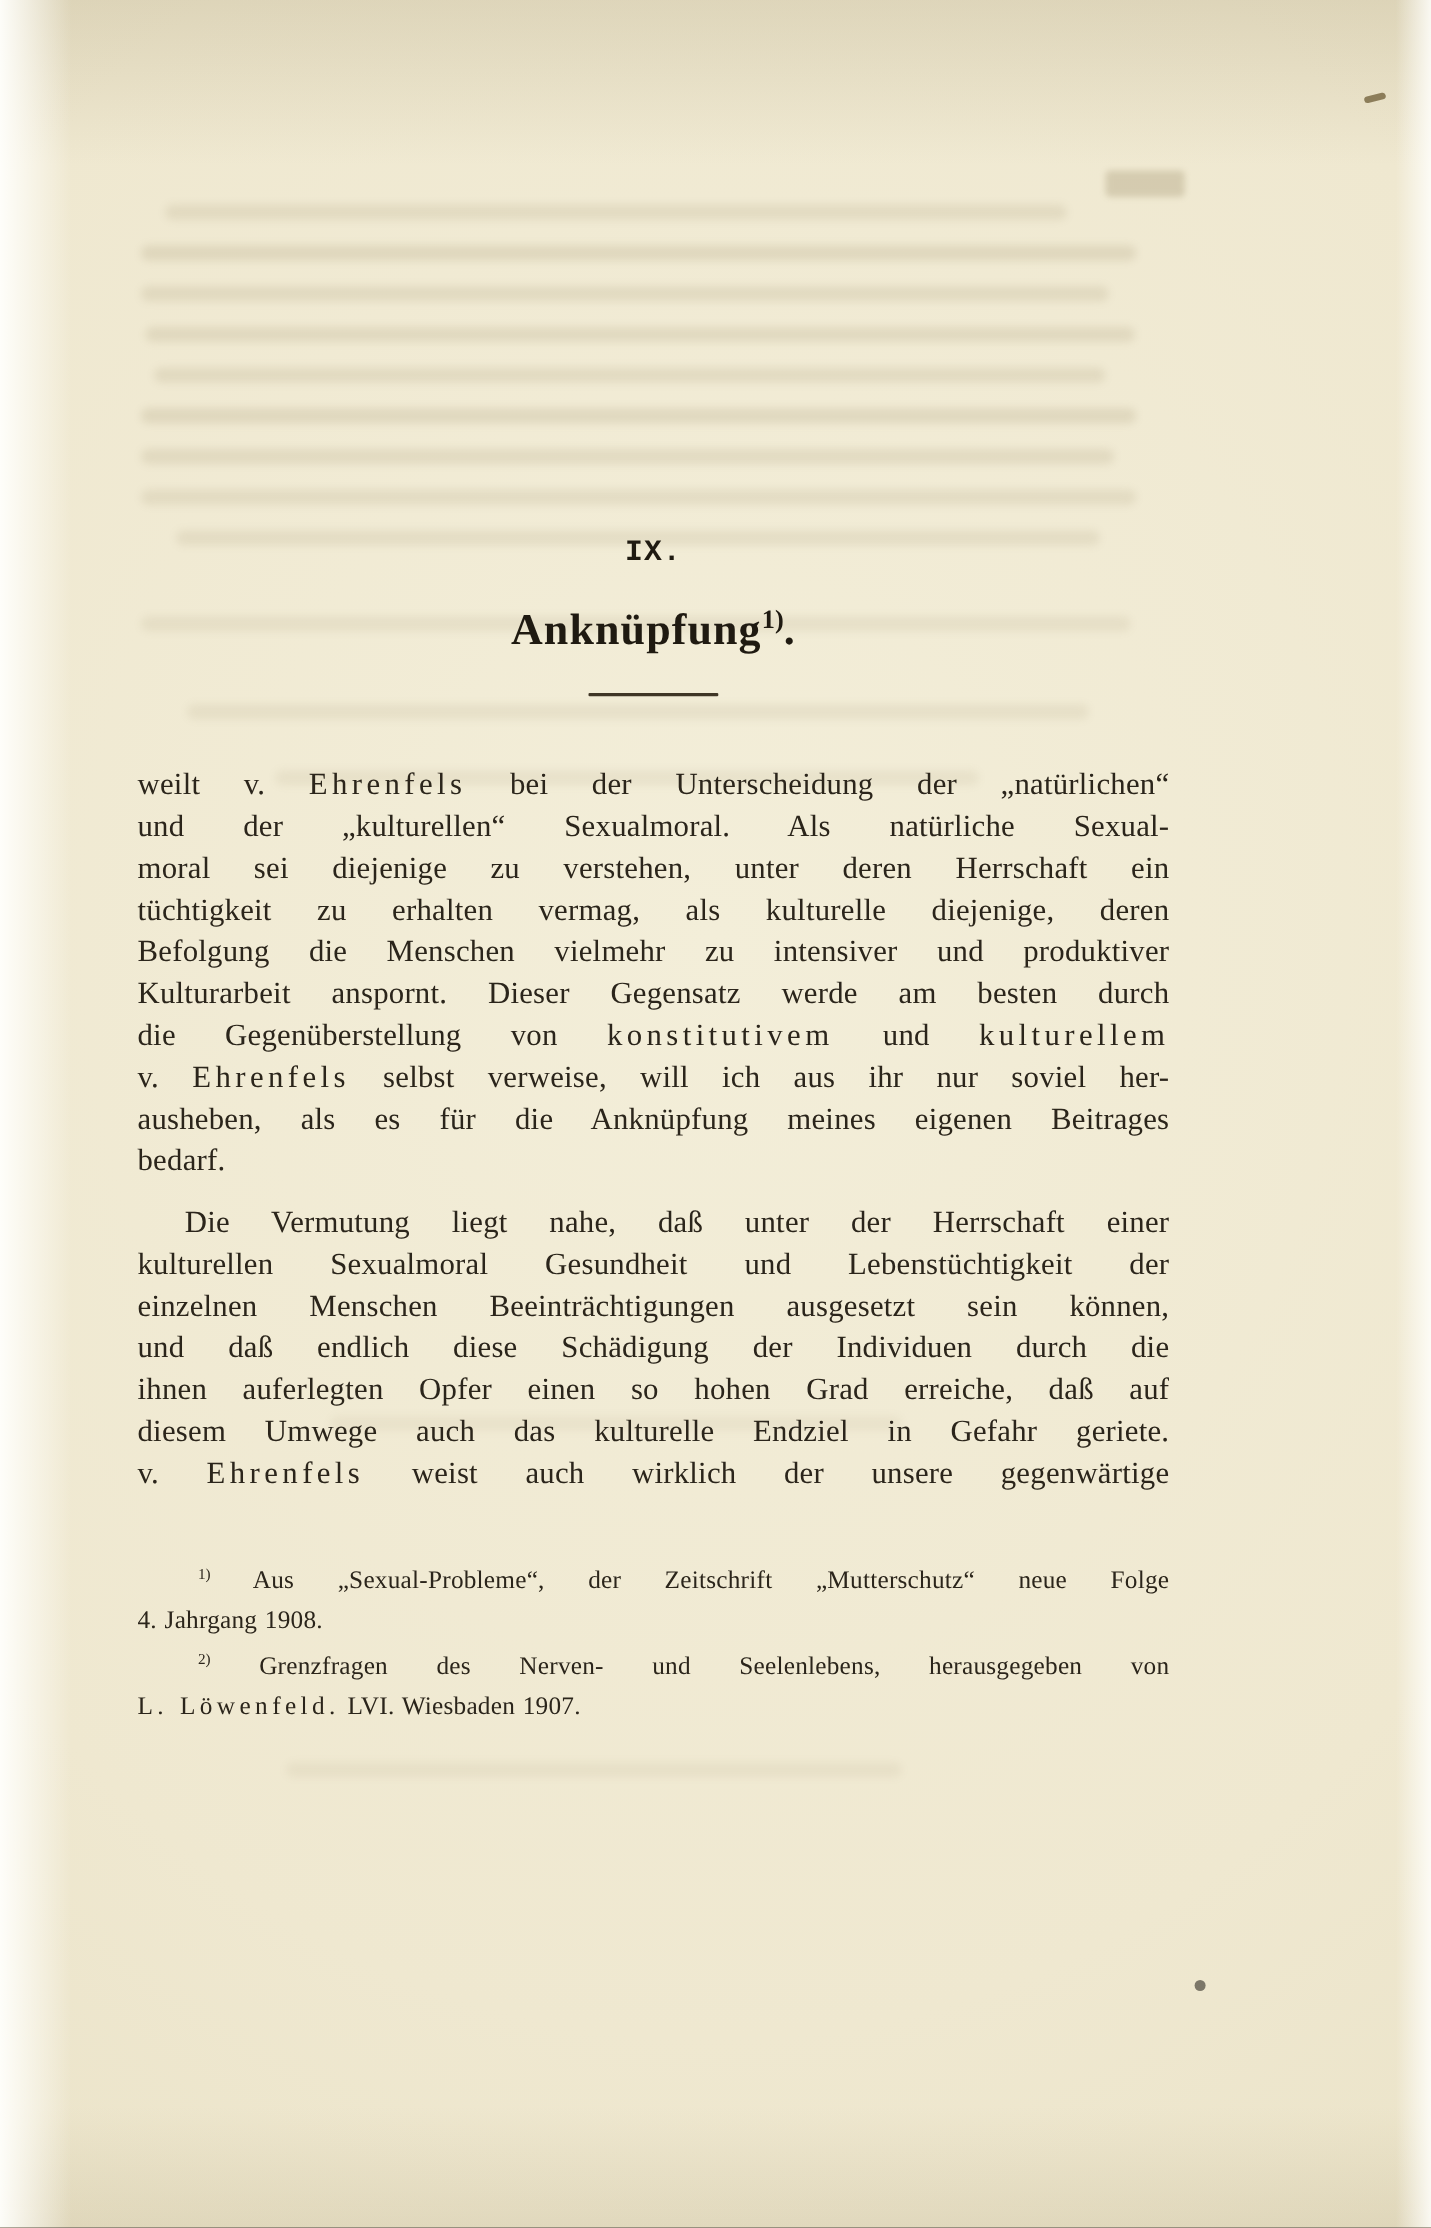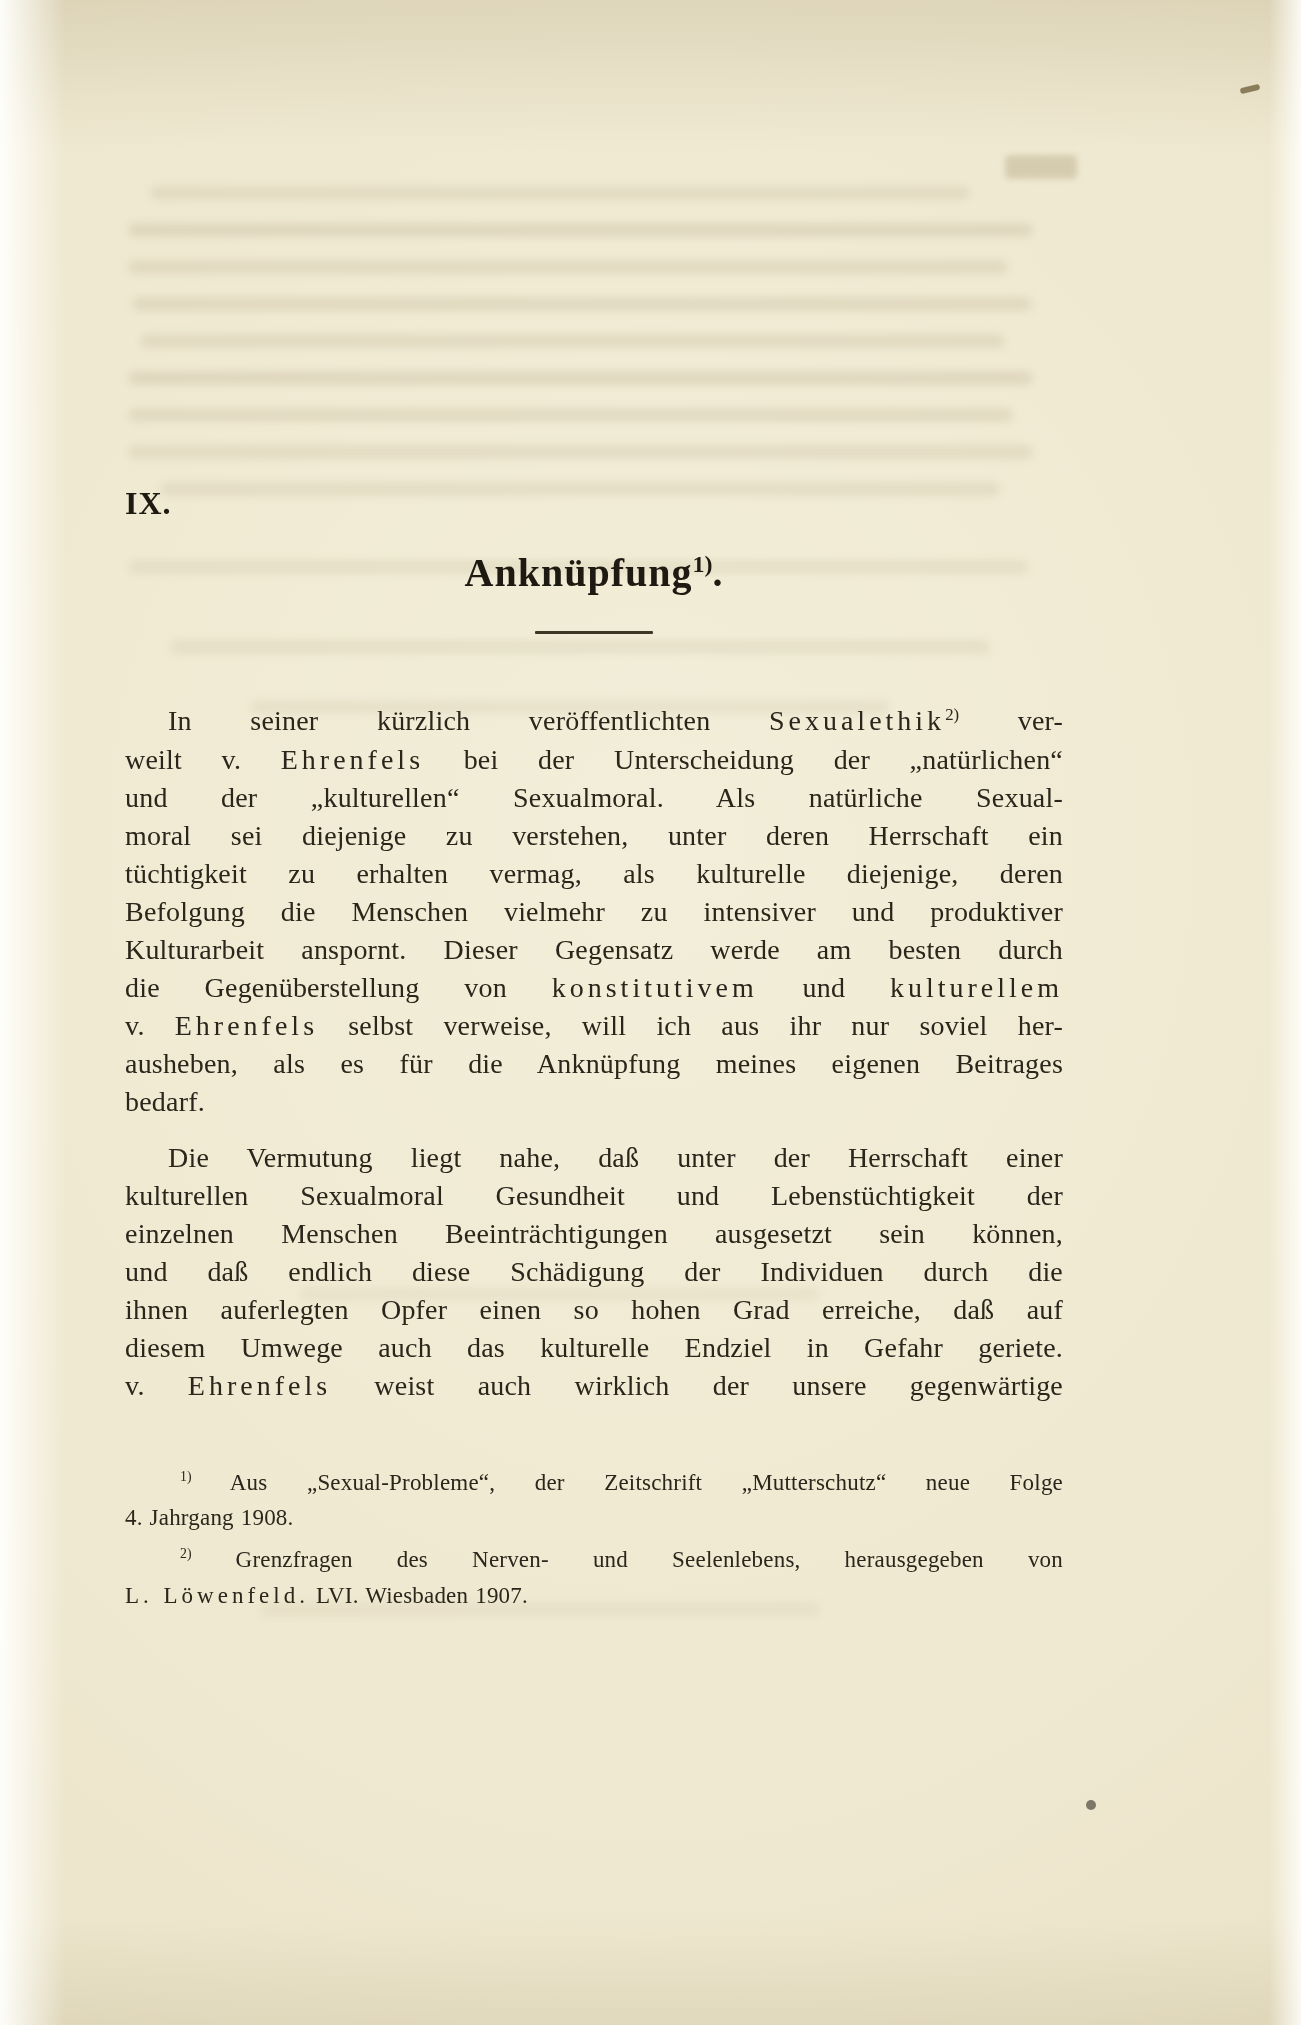--- a/index.html
+++ b/index.html
@@ -30,22 +30,22 @@
     position:absolute; left:1005px; top:155px; width:72px; height:24px;
     background:var(--color-bleed, #8a7a52); opacity:.26; filter:blur(3px); border-radius:4px;
   }
   .speck { position:absolute; background:#6d5c36; }
   .speck.s1 { left:1240px; top:86px; width:20px; height:6px; border-radius:3px; transform:rotate(-14deg); opacity:.75; }
   .speck.s2 { left:1086px; top:1800px; width:10px; height:10px; border-radius:50%; background:#4c473d; opacity:.7; }
 
   .content { position:absolute; left:125px; top:486px; width:938px; }
 
   .section-number {
-    font-weight:bold; font-size:32px; line-height:34px;
-    letter-spacing:1px; color:var(--color-title-ink, #1f1a11);
+    text-align:center; font-weight:bold; font-size:27px; line-height:34px;
+    letter-spacing:1px; color:var(--color-title-ink, #1f1a11);font-family:Liberation Mono, monospace;
   }
   .title {
     margin-top:16px; font-weight:bold; font-size:40px; line-height:57px;
     letter-spacing:1px; color:var(--color-title-ink, #1f1a11);
   }
   .title .tline { text-align:center; text-align-last:center; }
 
   .rule {
     width:118px; height:3px; margin:30px auto 0;
     background:#3f3626; border-radius:1px;
@@ -91,21 +91,20 @@
   <div class="speck s1"></div>
   <div class="speck s2"></div>
 
   <div class="content">
     <div class="section-number">IX.</div>
     <h1 class="title">
         <div class="tline"><span class="">Anknüpfung</span><span class="sup">1)</span><span class="">.</span></div>
       </h1>
     <div class="rule"></div>
     <div class="body-text para1">
-        <div class="tline indent"><span class="">In seiner kürzlich veröffentlichten </span><span class="sperr ">Sexualethik</span><span class="sup">2)</span><span class=""> ver-</span></div>
         <div class="tline"><span class="">weilt v. </span><span class="sperr ">Ehrenfels</span><span class=""> bei der Unterscheidung der „natürlichen“</span></div>
         <div class="tline"><span class="">und der „kulturellen“ Sexualmoral. Als natürliche Sexual-</span></div>
         <div class="tline"><span class="">moral sei diejenige zu verstehen, unter deren Herrschaft ein</span></div>
         <div class="tline"><span class="">tüchtigkeit zu erhalten vermag, als kulturelle diejenige, deren</span></div>
         <div class="tline"><span class="">Befolgung die Menschen vielmehr zu intensiver und produktiver</span></div>
         <div class="tline"><span class="">Kulturarbeit anspornt. Dieser Gegensatz werde am besten durch</span></div>
         <div class="tline"><span class="">die Gegenüberstellung von </span><span class="sperr ">konstitutivem</span><span class=""> und </span><span class="sperr ">kulturellem</span></div>
         <div class="tline"><span class="">v. </span><span class="sperr ">Ehrenfels</span><span class=""> selbst verweise, will ich aus ihr nur soviel her-</span></div>
         <div class="tline"><span class="">ausheben, als es für die Anknüpfung meines eigenen Beitrages</span></div>
         <div class="tline last"><span class="">bedarf.</span></div>

